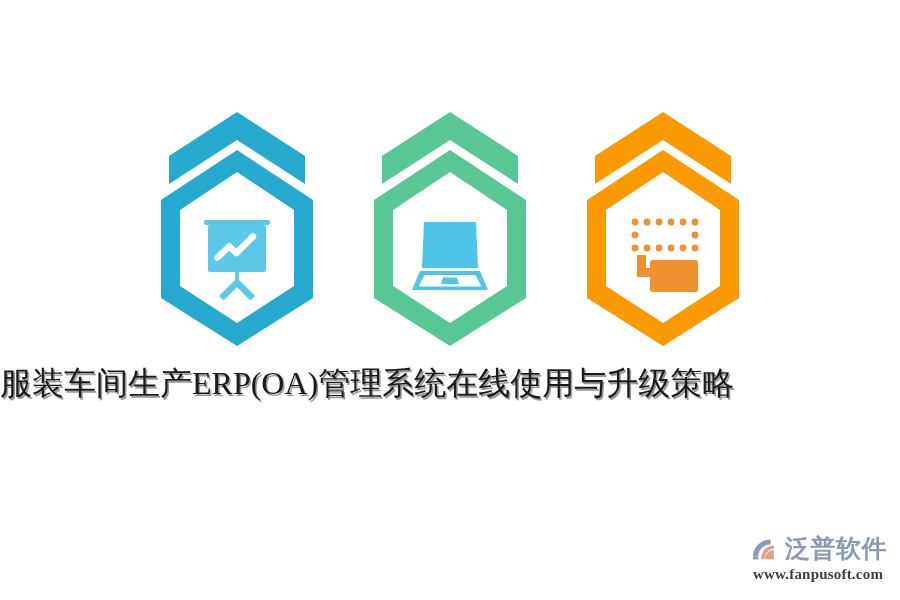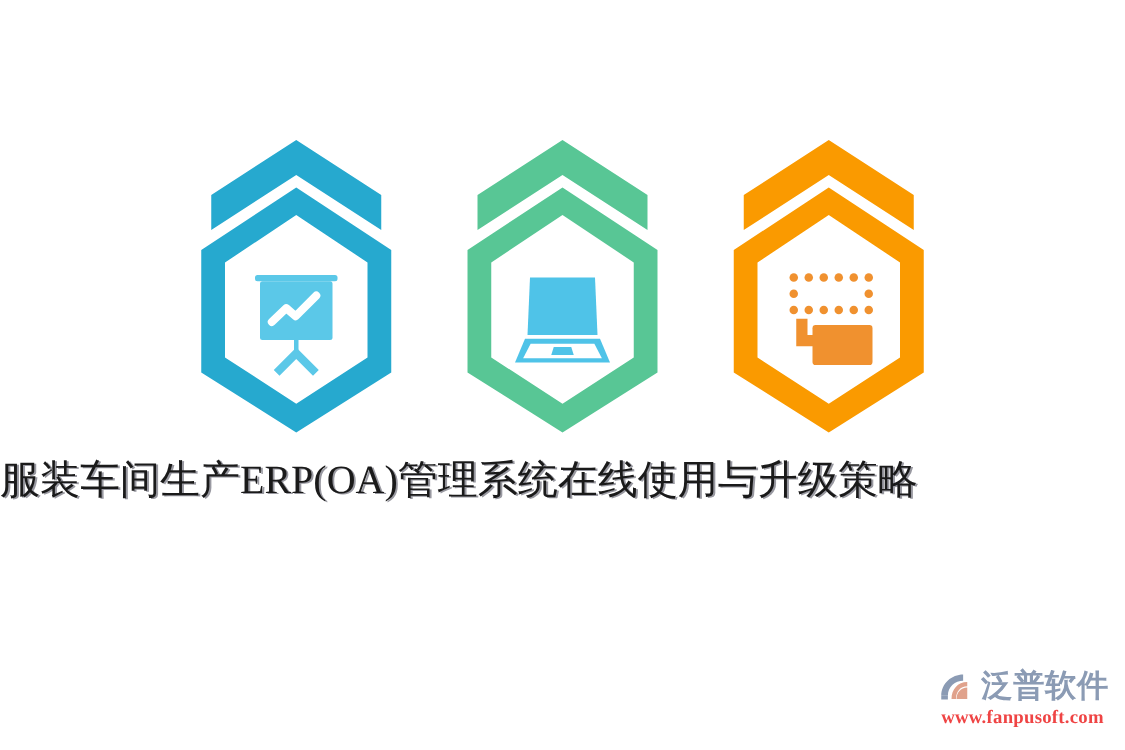--- a/index.html
+++ b/index.html
@@ -86,21 +86,21 @@
     font-weight: 700;
     color: #8b9bb4;
     line-height: 28px;
     letter-spacing: 0.5px;
     white-space: nowrap;
   }
   .wm-url {
     font-family: "Liberation Serif", "DejaVu Serif", serif;
     font-size: 15px;
     font-weight: 700;
-    color: #ef4444;
+    color: #404040;
     line-height: 17px;
     letter-spacing: 0.2px;
     text-align: left;
     padding-left: 1px;
     white-space: nowrap;
   }
 </style>
 </head>
 <body>
 

